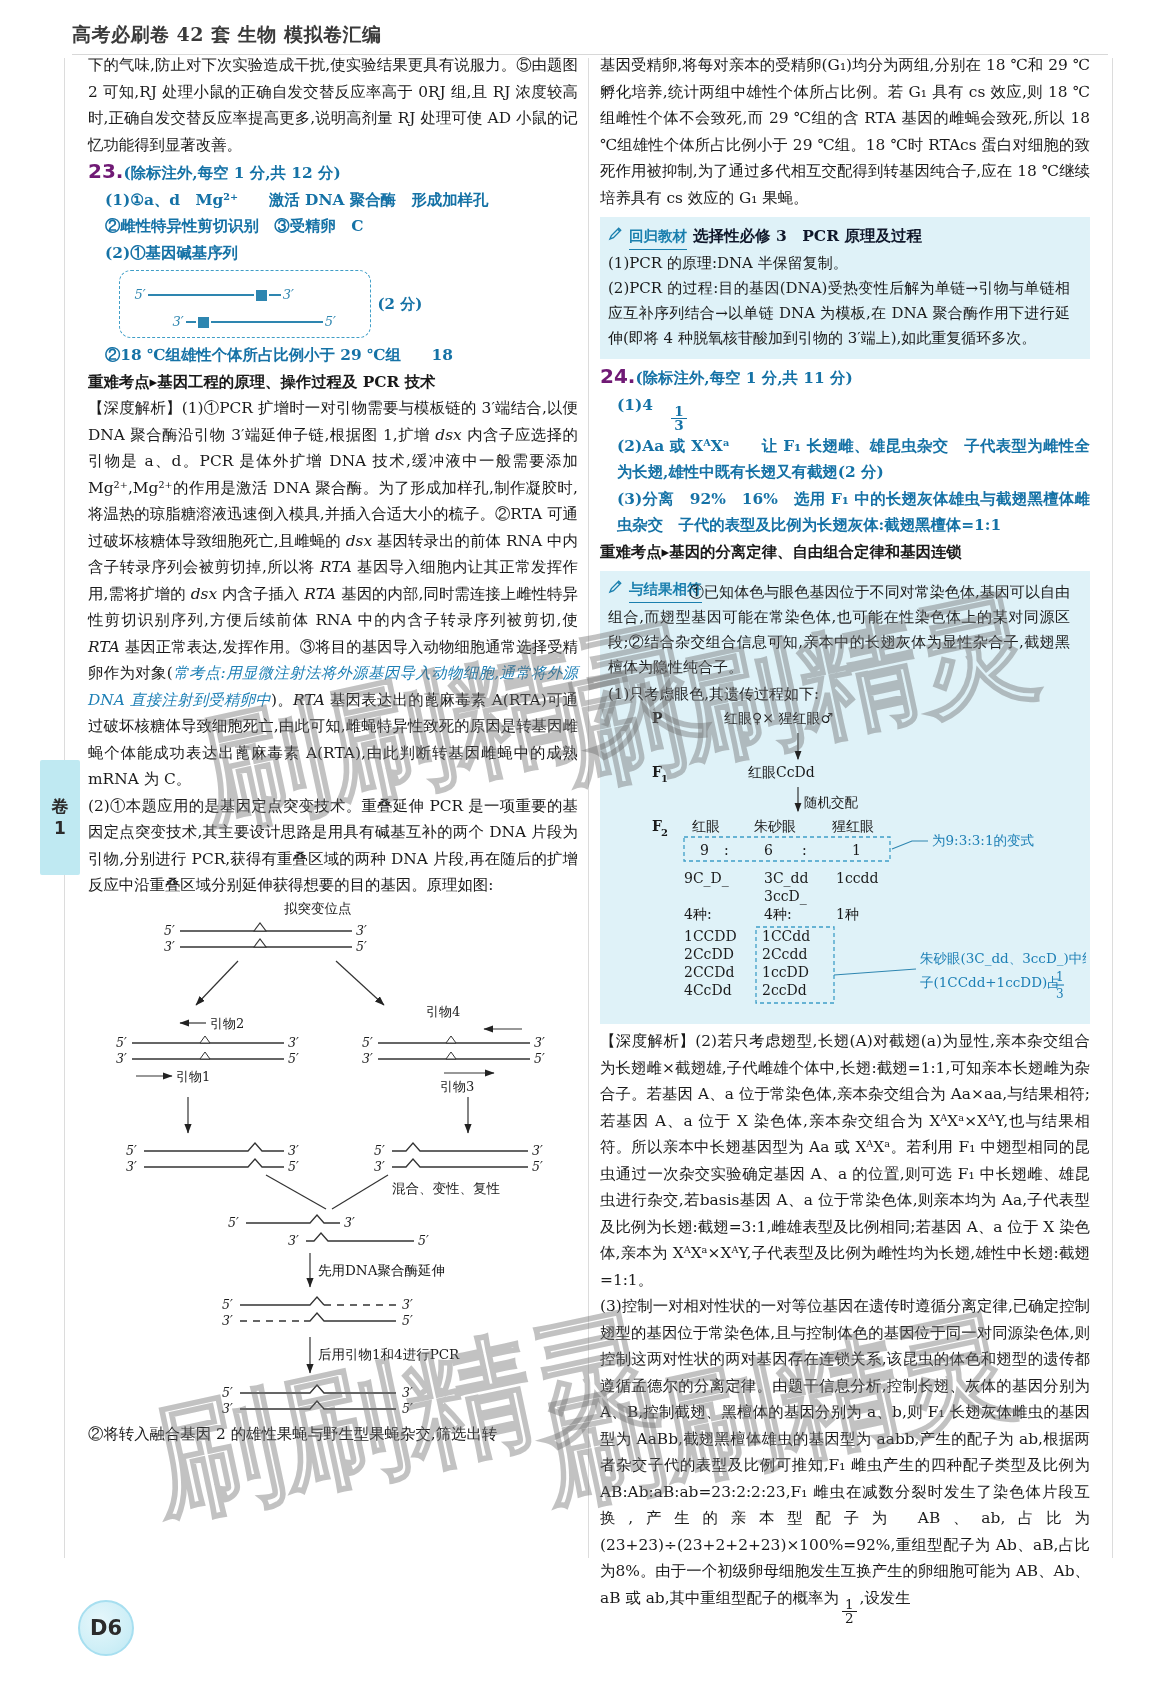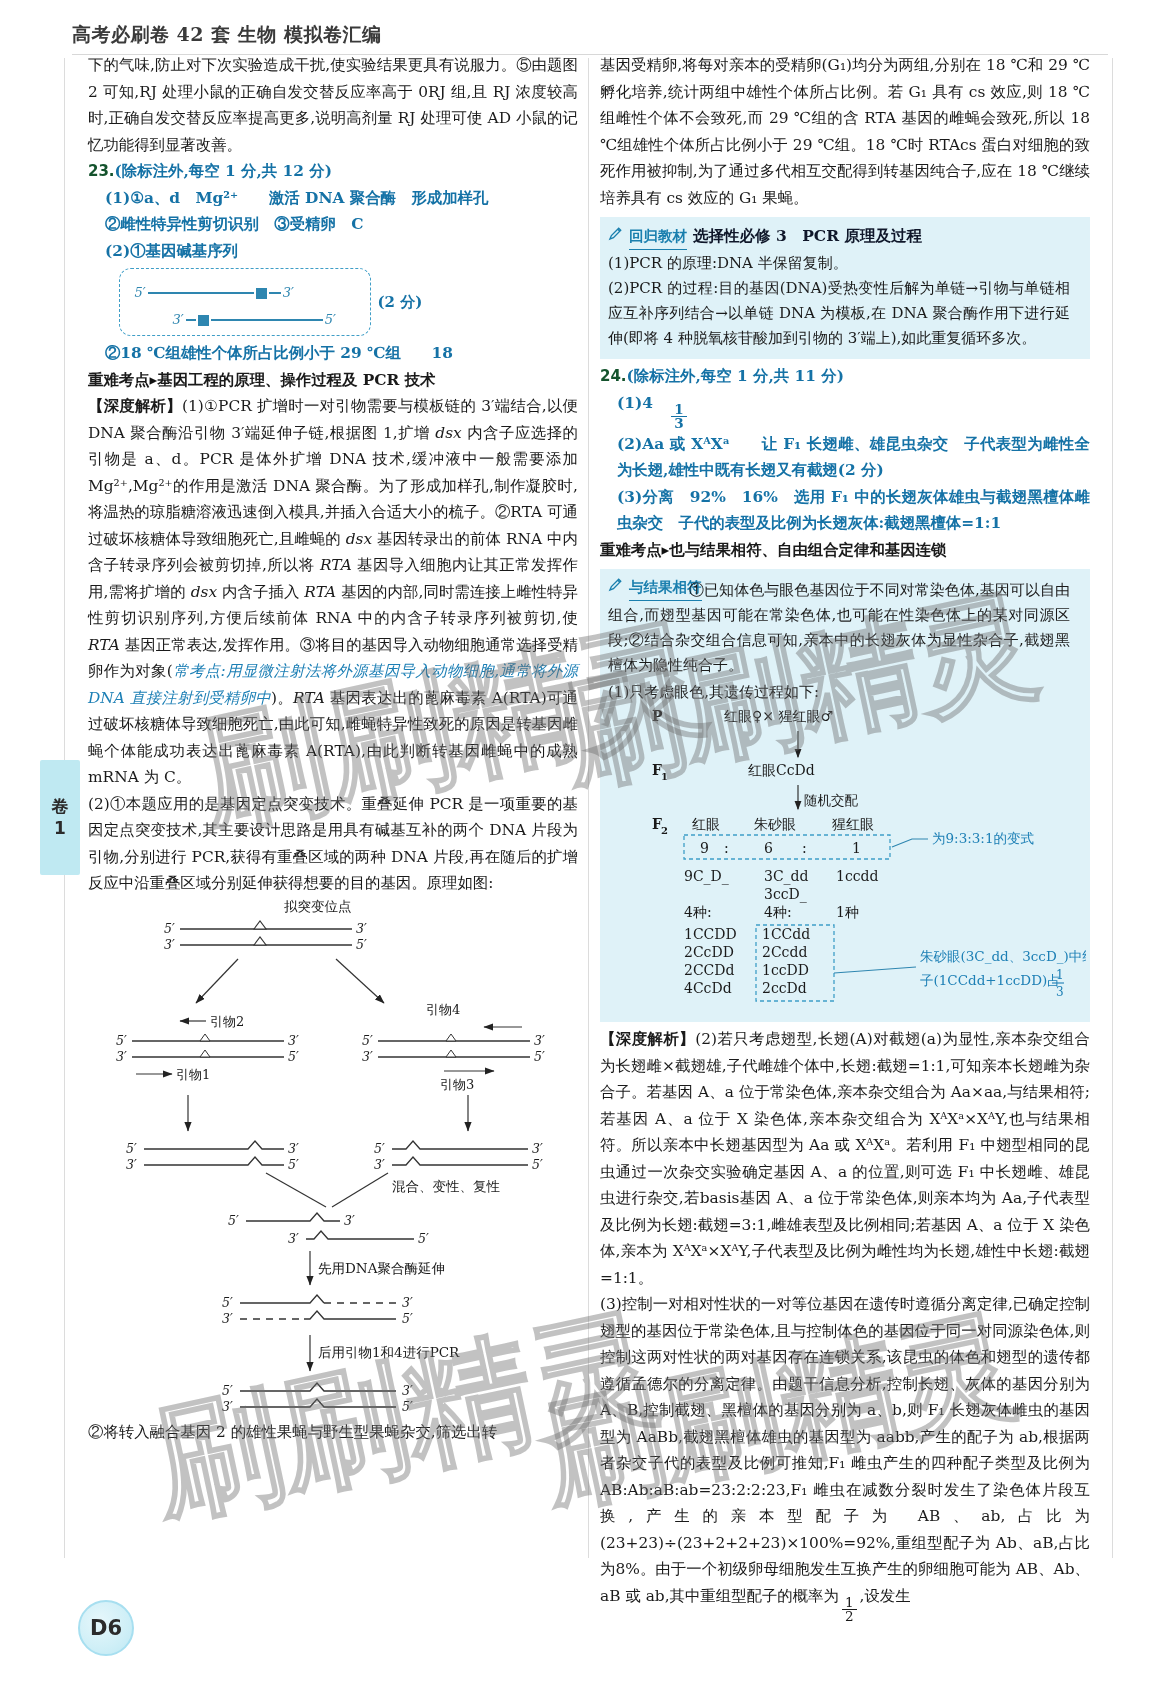--- a/index.html
+++ b/index.html
@@ -45,26 +45,26 @@
     position:absolute;top:52px;width:490px;
     font-size:15.4px;line-height:26.5px;
     text-align:justify;
   }
   .col.left{left:88px;}
   .col.right{left:600px;}
 
   p{margin:0;text-indent:0;}
 
   .blue{color:#1c7fb5;}
-  .bold{font-weight:bold;margin-top:44px;}
+  .bold{font-weight:normal;margin-top:44px;}
   .ital{font-style:italic;}
   .kai{font-family:"DejaVu Serif","Liberation Serif",serif;font-style:italic;}
 
   
-  .qnum{font-weight:bold;color:#14532d;font-family:"DejaVu Sans","Liberation Sans",sans-serif;font-size:15px;}
+  .qnum{font-weight:bold;color:#701a75;font-family:"DejaVu Sans","Liberation Sans",sans-serif;font-size:20px;}
   .ansline{color:#1572a6;font-weight:bold;}
 
   
   .frac{display:inline-flex;flex-direction:column;align-items:center;
         vertical-align:-0.45em;line-height:1;margin:0 3px;font-size:.88em;}
   .frac .num{padding:0 3px;}
   .frac .den{padding:0 3px;border-top:1.3px solid currentColor;}
 
   
   .dnabox{
@@ -326,21 +326,21 @@
       <span>(1)4　</span><span class="frac">
           <span class="num">1</span>
           <span class="den">3</span>
         </span>
     </p>
 
     <p style="padding-left:1.1em;" class="ansline">(2)Aa 或 XᴬXᵃ　　让 F₁ 长翅雌、雄昆虫杂交　子代表型为雌性全为长翅,雄性中既有长翅又有截翅(2 分)</p>
     <p style="padding-left:1.1em;" class="ansline">(3)分离　92%　16%　选用 F₁ 中的长翅灰体雄虫与截翅黑檀体雌虫杂交　子代的表型及比例为长翅灰体:截翅黑檀体=1:1</p>
 
     <p class="kaodian">
-      <span>重难考点</span><span class="arrow">▸</span><span>也与结果相符、自由组合定律和基因连锁</span>
+      <span>重难考点</span><span class="arrow">▸</span><span>基因的分离定律、自由组合定律和基因连锁</span>
     </p>
 
     <div class="callout" style="padding-bottom:10px;">
       <div class="hd">
         <span class="pencil">
           <svg width="15" height="15" viewBox="0 0 16 16">
               <path d="M2 14 L3.6 10.2 L11.4 2.4 L13.6 4.6 L5.8 12.4 Z" fill="none" stroke="#1a7fae" stroke-width="1.4"></path>
               <line x1="10.4" y1="3.4" x2="12.6" y2="5.6" stroke="#1a7fae" stroke-width="1.4"></line>
             </svg>
         </span>

